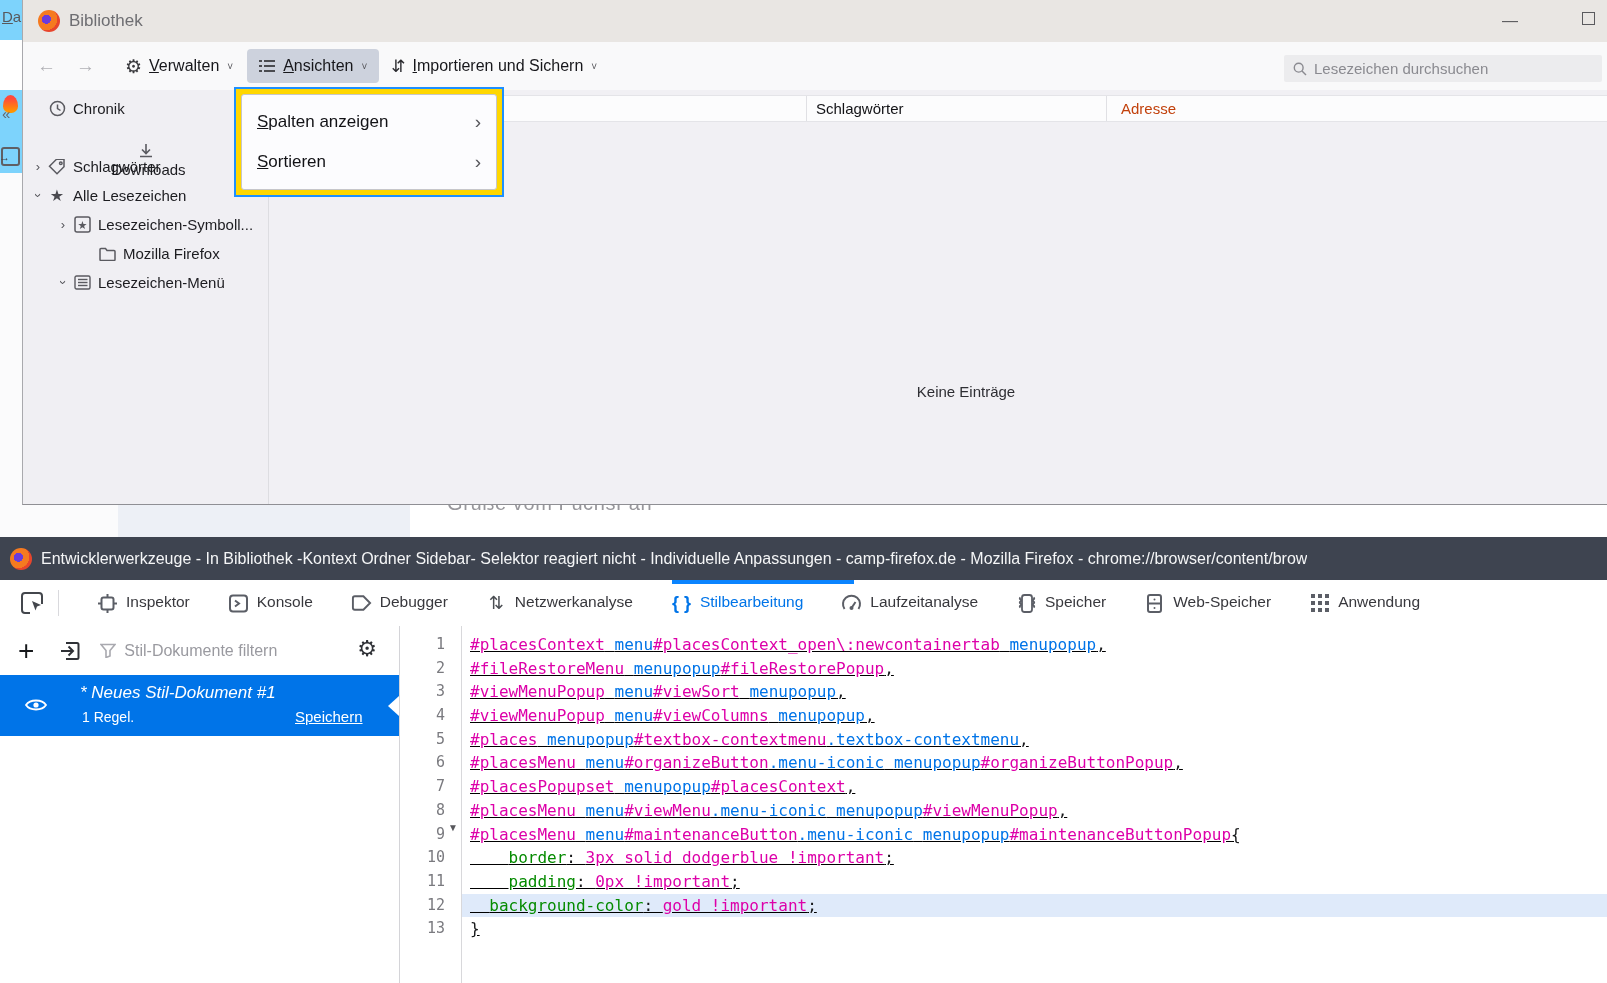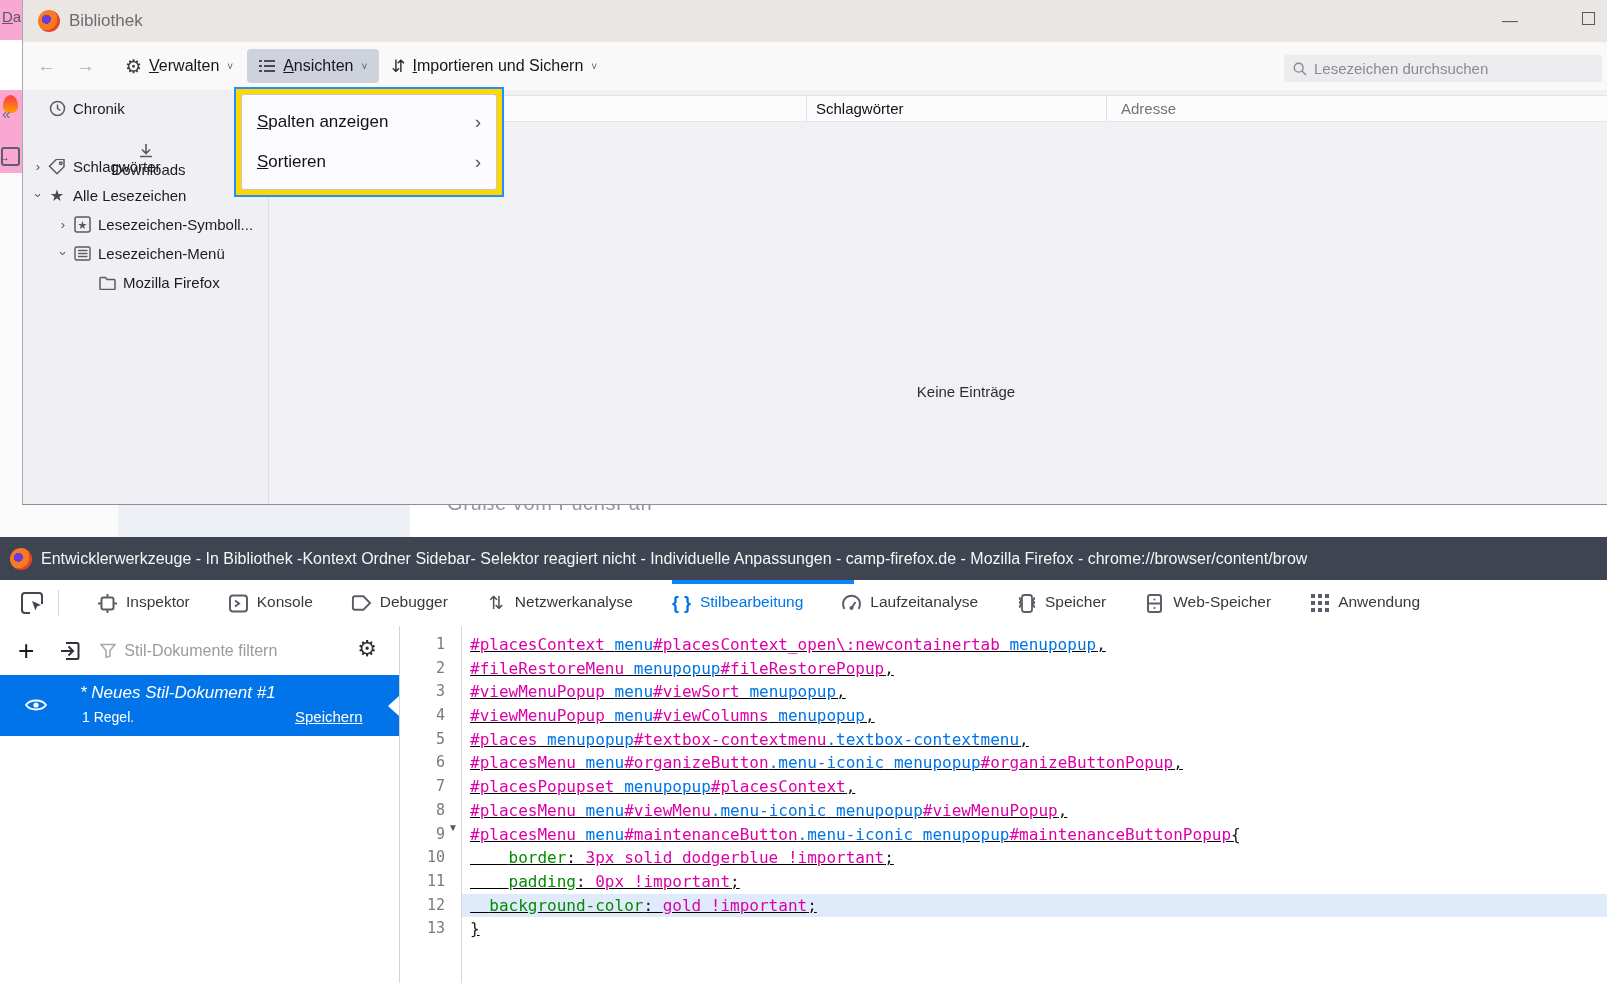--- a/index.html
+++ b/index.html
@@ -1,20 +1,20 @@
 <!DOCTYPE html>
 <html><head>
 <meta charset="utf-8">
 <style>
   html,body{margin:0;padding:0;background:#fff;font-family:"Liberation Sans",sans-serif;}
   #screen{position:relative;width:1607px;height:983px;overflow:hidden;background:#fff;}
   .abs{position:absolute;}
 
   
-  #bg-strip{left:0;top:0;width:22px;height:505px;background:#f9a8d4;text-decoration:underline;}
+  #bg-strip{left:0;top:0;width:22px;height:505px;background:#7dd3fc;text-decoration:underline;}
   #bg-menu-frag{left:2px;top:8px;font-size:15px;color:#58585c;}
   #bg-tab-frag{left:0;top:40px;width:22px;height:50px;background:#fff;}
   #bg-flame{left:3px;top:55px;width:15px;height:18px;background:linear-gradient(180deg,#ff4a3c 20%,#ff9500 90%);border-radius:50% 50% 45% 45%/62% 62% 38% 38%;}
   #bg-collapse{left:2px;top:105px;font-size:15px;color:#66666b;}
   #bg-import{left:1px;top:147px;width:15px;height:15px;border:2px solid #5f5f64;border-radius:3px;}
   #bg-import span{position:absolute;left:-4px;top:2px;font-size:11px;color:#3c3c41;}
   #bg-white{left:0;top:173px;width:22px;height:332px;background:#fbfbfc;}
   #bg-greeting{left:447px;top:492px;font-size:20px;color:#98979c;letter-spacing:.6px;}
   #bg-band-left{left:0;top:505px;width:118px;height:32px;background:#fbfbfc;}
   #bg-band-box{left:118px;top:505px;width:292px;height:32px;background:#edf0f6;}
@@ -51,21 +51,21 @@
   .srow .exp{width:18px;text-align:center;font-size:13px;color:#55555a;flex:0 0 18px;}
   .srow .exp.open{transform:rotate(90deg);}
   .srow .sic{width:20px;height:18px;flex:0 0 20px;margin-right:6px;color:#5a5a60;display:flex;align-items:center;justify-content:center;}
   .srow.sel{background:#d1d1d6;}
   .star-glyph{font-size:16px;color:#4a4a50;line-height:1;}
 
   #lib-main{left:246px;top:0;right:0;bottom:0;background:#f1f0f4;}
   #lib-colheader{left:0;top:5px;right:0;height:27px;background:#fcfcfd;border-top:1px solid #e4e4e8;border-bottom:1px solid #e4e4e8;box-sizing:border-box;}
   .colline{position:absolute;top:0;bottom:0;width:1px;background:#e0e0e4;}
   #col-tags-label{left:547px;top:4px;font-size:15px;color:#121216;}
-  #col-addr-label{left:852px;top:4px;font-size:15px;color:#737373;}
+  #col-addr-label{left:852px;top:4px;font-size:15px;color:#c2410c;}
   #lib-empty{left:627px;top:293px;width:140px;text-align:center;font-size:15px;color:#2e2e33;}
 
   
   #views-popup{left:211px;top:87px;width:256px;border:2px solid #1e90ff;background:#ffd700;padding:5px;box-sizing:content-box;z-index:5;}
   #views-popup .panel{background:#fcfcfe;border:1px solid #c6c6ca;border-radius:3px;padding:7px 0;}
   .mitem{display:flex;align-items:center;height:40px;padding:0 15px;font-size:17px;color:#121216;}
   .mitem .lbl{flex:1;}
   .mitem .sub{font-size:19px;color:#55555a;}
 
   
@@ -225,40 +225,40 @@
           <div class="srow" style="padding-left: 31px;">
             <span class="exp">›</span>
             <span class="sic">
               <svg width="17" height="17" viewBox="0 0 17 17">
                 <rect x="1" y="1" width="15" height="15" rx="2" fill="none" stroke="currentColor" stroke-width="1.5"></rect>
                 <text x="8.5" y="12.5" font-size="11" text-anchor="middle" fill="currentColor">★</text>
               </svg>
             </span>
             <span>Lesezeichen-Symboll...</span>
           </div>
+          <div class="srow" style="padding-left: 56px;">
+            <span class="exp"></span>
+            <span class="sic">
+              <svg width="17" height="14" viewBox="0 0 17 14" fill="none" stroke="currentColor" stroke-width="1.5">
+                <path d="M1 12.5 V2.5 a1 1 0 0 1 1 -1 h4.5 l1.5 2 H15 a1 1 0 0 1 1 1 v8 a1 1 0 0 1 -1 1 H2 a1 1 0 0 1 -1 -1 z"></path>
+              </svg>
+            </span>
+            <span>Mozilla Firefox</span>
+          </div>
           <div class="srow" style="padding-left: 31px;">
             <span class="exp open">›</span>
             <span class="sic">
               <svg width="17" height="15" viewBox="0 0 17 15" fill="none" stroke="currentColor" stroke-width="1.4">
                 <rect x="1" y="1" width="15" height="13" rx="1.5"></rect>
                 <line x1="4" y1="4.5" x2="13.5" y2="4.5"></line>
                 <line x1="4" y1="7.5" x2="13.5" y2="7.5"></line>
                 <line x1="4" y1="10.5" x2="13.5" y2="10.5"></line>
               </svg>
             </span>
             <span>Lesezeichen-Menü</span>
-          </div>
-          <div class="srow" style="padding-left: 56px;">
-            <span class="exp"></span>
-            <span class="sic">
-              <svg width="17" height="14" viewBox="0 0 17 14" fill="none" stroke="currentColor" stroke-width="1.5">
-                <path d="M1 12.5 V2.5 a1 1 0 0 1 1 -1 h4.5 l1.5 2 H15 a1 1 0 0 1 1 1 v8 a1 1 0 0 1 -1 1 H2 a1 1 0 0 1 -1 -1 z"></path>
-              </svg>
-            </span>
-            <span>Mozilla Firefox</span>
           </div>
         </div>
       <div id="lib-main" class="abs">
         <div id="lib-colheader" class="abs">
           <div class="colline" style="left:537px"></div>
           <div class="colline" style="left:837px"></div>
           <div id="col-tags-label" class="abs">Schlagwörter</div>
           <div id="col-addr-label" class="abs">Adresse</div>
         </div>
         <div id="lib-empty" class="abs">Keine Einträge</div>

